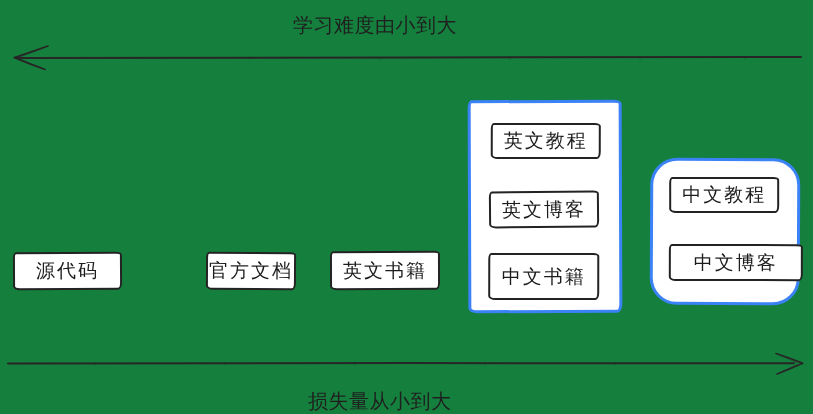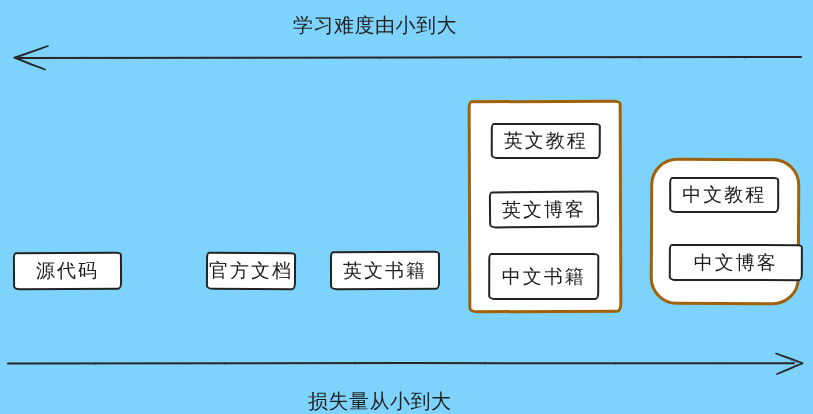--- a/index.html
+++ b/index.html
@@ -4,21 +4,21 @@
 <style>
   html, body {
     margin: 0;
     padding: 0;
     background: #ffffff;
   }
   #canvas {
     position: relative;
     width: 813px;
     height: 414px;
-    background: #7dd3fc;
+    background: #15803d;
     font-family: Liberation Sans, sans-serif;
     color: #1f1f1f;
     overflow: hidden;
   }
   .axis-label {
     position: absolute;
     font-size: 20px;
     letter-spacing: 0.5px;
     color: #1f1f1f;
     white-space: nowrap;
@@ -41,21 +41,21 @@
     background: #ffffff;
     font-size: 19px;
     letter-spacing: 2px;
     white-space: nowrap;
     color: #1c1c1c;
     border-radius: 3px 6px 4px 7px / 6px 3px 7px 4px;
     box-sizing: border-box;
   }
   .group {
     position: absolute;
-    border: 3px solid #a16207;
+    border: 3px solid #3b82f6;
     background: #ffffff;
     border-radius: 4px 8px 5px 9px / 8px 4px 9px 5px;
     box-sizing: border-box;
   }
   .sk1 { transform: rotate(-0.35deg); }
   .sk2 { transform: rotate(0.3deg); }
   .sk3 { transform: rotate(-0.2deg); }
   .label-span { pointer-events: none; }
 </style>
 </head>

